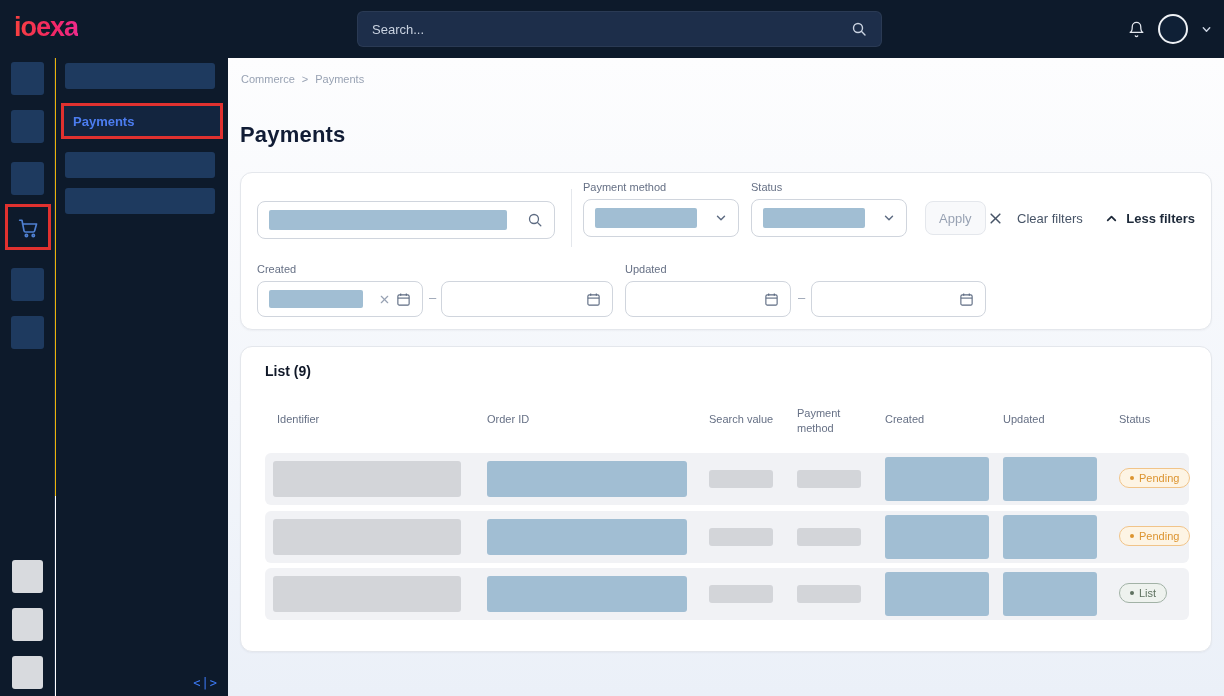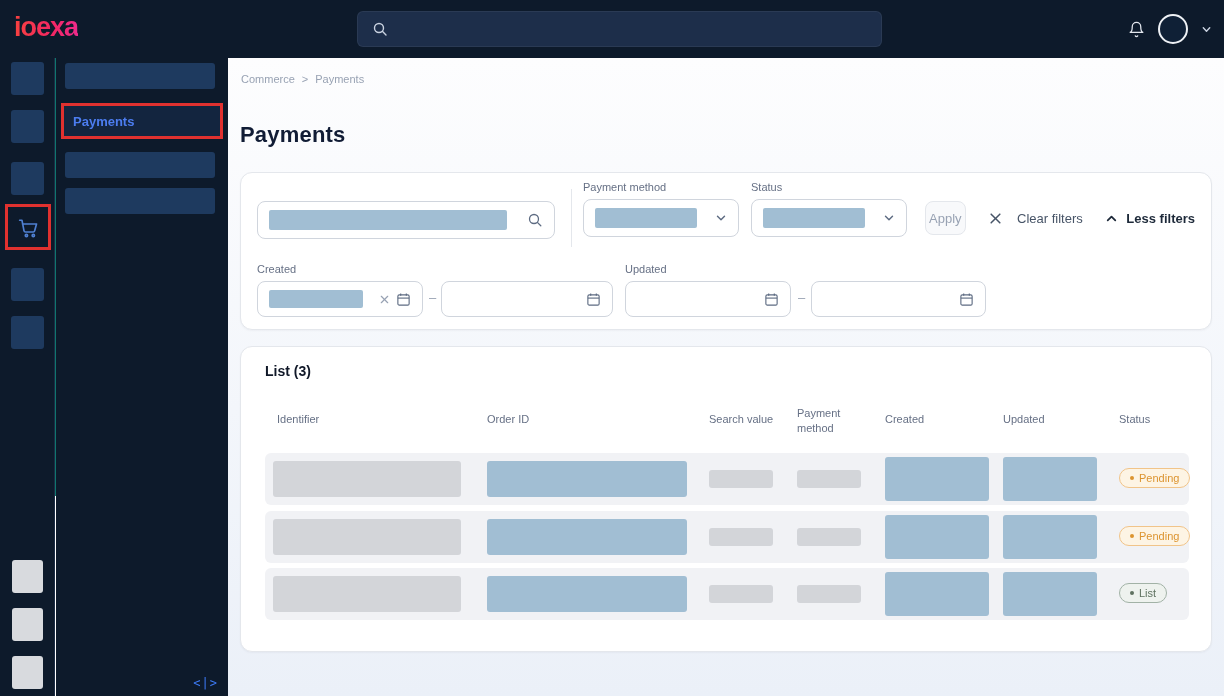--- a/index.html
+++ b/index.html
@@ -1,17 +1,17 @@
 <!DOCTYPE html>
 <html><head>
 <meta charset="utf-8">
 <style>
   *{margin:0;padding:0;box-sizing:border-box}
   html,body{width:1224px;height:696px;overflow:hidden;font-family:"Liberation Sans","DejaVu Sans",sans-serif;background:#fff}
-  .app{position:relative;width:1224px;height:496px;background:#0f766e}
+  .app{position:relative;width:1224px;height:496px;background:#eab308}
 
   
   .topbar{position:absolute;top:0;left:0;width:1224px;height:58px;background:#0d1a2b;z-index:6}
   .logo{position:absolute;left:14px;top:12px;font-size:27px;font-weight:800;letter-spacing:-1px;
         background:linear-gradient(90deg,#f6413f 0%,#f32764 60%,#ef2b8c 100%);
         -webkit-background-clip:text;background-clip:text;color:transparent;cursor:pointer}
   .search-wrap{position:absolute;left:357px;top:11px;width:525px;height:36px;background:#1d2e4a;
                border:1px solid rgba(255,255,255,.06);border-radius:6px;display:flex;align-items:center;padding:0 14px}
   .search-wrap input{flex:1;background:transparent;border:none;outline:none;color:#e6eaf1;font-size:13px;font-family:inherit}
   .search-wrap input::placeholder{color:#c9d2e0}
@@ -54,21 +54,21 @@
             display:flex;align-items:center;padding:0 11px;gap:6px}
   .inputbox .icn{color:#5d6b82;display:flex}
   .red-steel{background:#a1bed3;border-radius:2px}
   .f-search{left:16px;top:28px;width:298px;justify-content:space-between}
   .f-search .red-steel{width:238px;height:20px}
   .f-div{position:absolute;left:330px;top:16px;width:1px;height:58px;background:#e4e7ec}
   .sel{justify-content:space-between;cursor:pointer}
   .sel .red-steel{width:102px;height:20px}
   .sel-pm{left:342px;top:26px;width:156px}
   .sel-st{left:510px;top:26px;width:156px}
-  .btn-apply{position:absolute;left:684px;top:28px;height:34px;padding:0 3px;border:1px solid #e4e7ec;border-radius:8px;
+  .btn-apply{position:absolute;left:684px;top:28px;height:34px;padding:0 13px;border:1px solid #e4e7ec;border-radius:8px;
              background:#f8f9fb;color:#98a2b3;font-size:13px;font-weight:500;font-family:inherit;cursor:pointer}
   .btn-clear{position:absolute;left:748px;top:28px;height:34px;display:flex;align-items:center;gap:15px;
              color:#475467;font-size:13px;cursor:pointer;background:none;border:none;font-family:inherit}
   .btn-less{position:absolute;right:16px;top:28px;height:34px;display:flex;align-items:center;gap:8px;
             color:#1d2939;font-size:13px;font-weight:700;cursor:pointer;background:none;border:none;font-family:inherit}
   .datebox{height:36px}
   .date1{left:16px;top:108px;width:166px}
   .date1 .red-steel{width:94px;height:18px}
   .date1 .xsm{margin-left:auto;color:#98a2b3;display:flex;cursor:pointer}
   .date2{left:200px;top:108px;width:172px}
@@ -109,20 +109,21 @@
 </style>
 </head>
 <body>
 
 <div class="app">
 
   <div class="topbar">
     <div class="logo">ioexa</div>
 
     <div class="search-wrap">
+      <input type="text" placeholder="Search..." style="">
       <span class="icn">
         <svg width="16" height="16" viewBox="0 0 16 16">
             <circle cx="7" cy="7" r="4.5" fill="none" stroke="currentColor" stroke-width="1.4"></circle>
             <line x1="10.6" y1="10.6" x2="14" y2="14" stroke="currentColor" stroke-width="1.4" stroke-linecap="round"></line>
           </svg>
       </span>
     </div>
 
     <div class="topbar-right">
       <span class="bell">
@@ -283,21 +284,21 @@
               <rect x="2" y="3" width="12" height="11" rx="1.5"></rect>
               <line x1="2" y1="6.5" x2="14" y2="6.5"></line>
               <line x1="5" y1="1.5" x2="5" y2="4"></line>
               <line x1="11" y1="1.5" x2="11" y2="4"></line>
             </svg>
         </span>
       </div>
     </div>
 
     <div class="card list-card">
-      <div class="list-title">List (3)</div>
+      <div class="list-title">List (9)</div>
 
       <div class="thead">
         <span class="th th-identifier">Identifier</span>
         <span class="th th-order">Order ID</span>
         <span class="th th-total">Search value</span>
         <span class="th th-pm">Payment method</span>
         <span class="th th-created">Created</span>
         <span class="th th-updated">Updated</span>
         <span class="th th-status">Status</span>
       </div>

